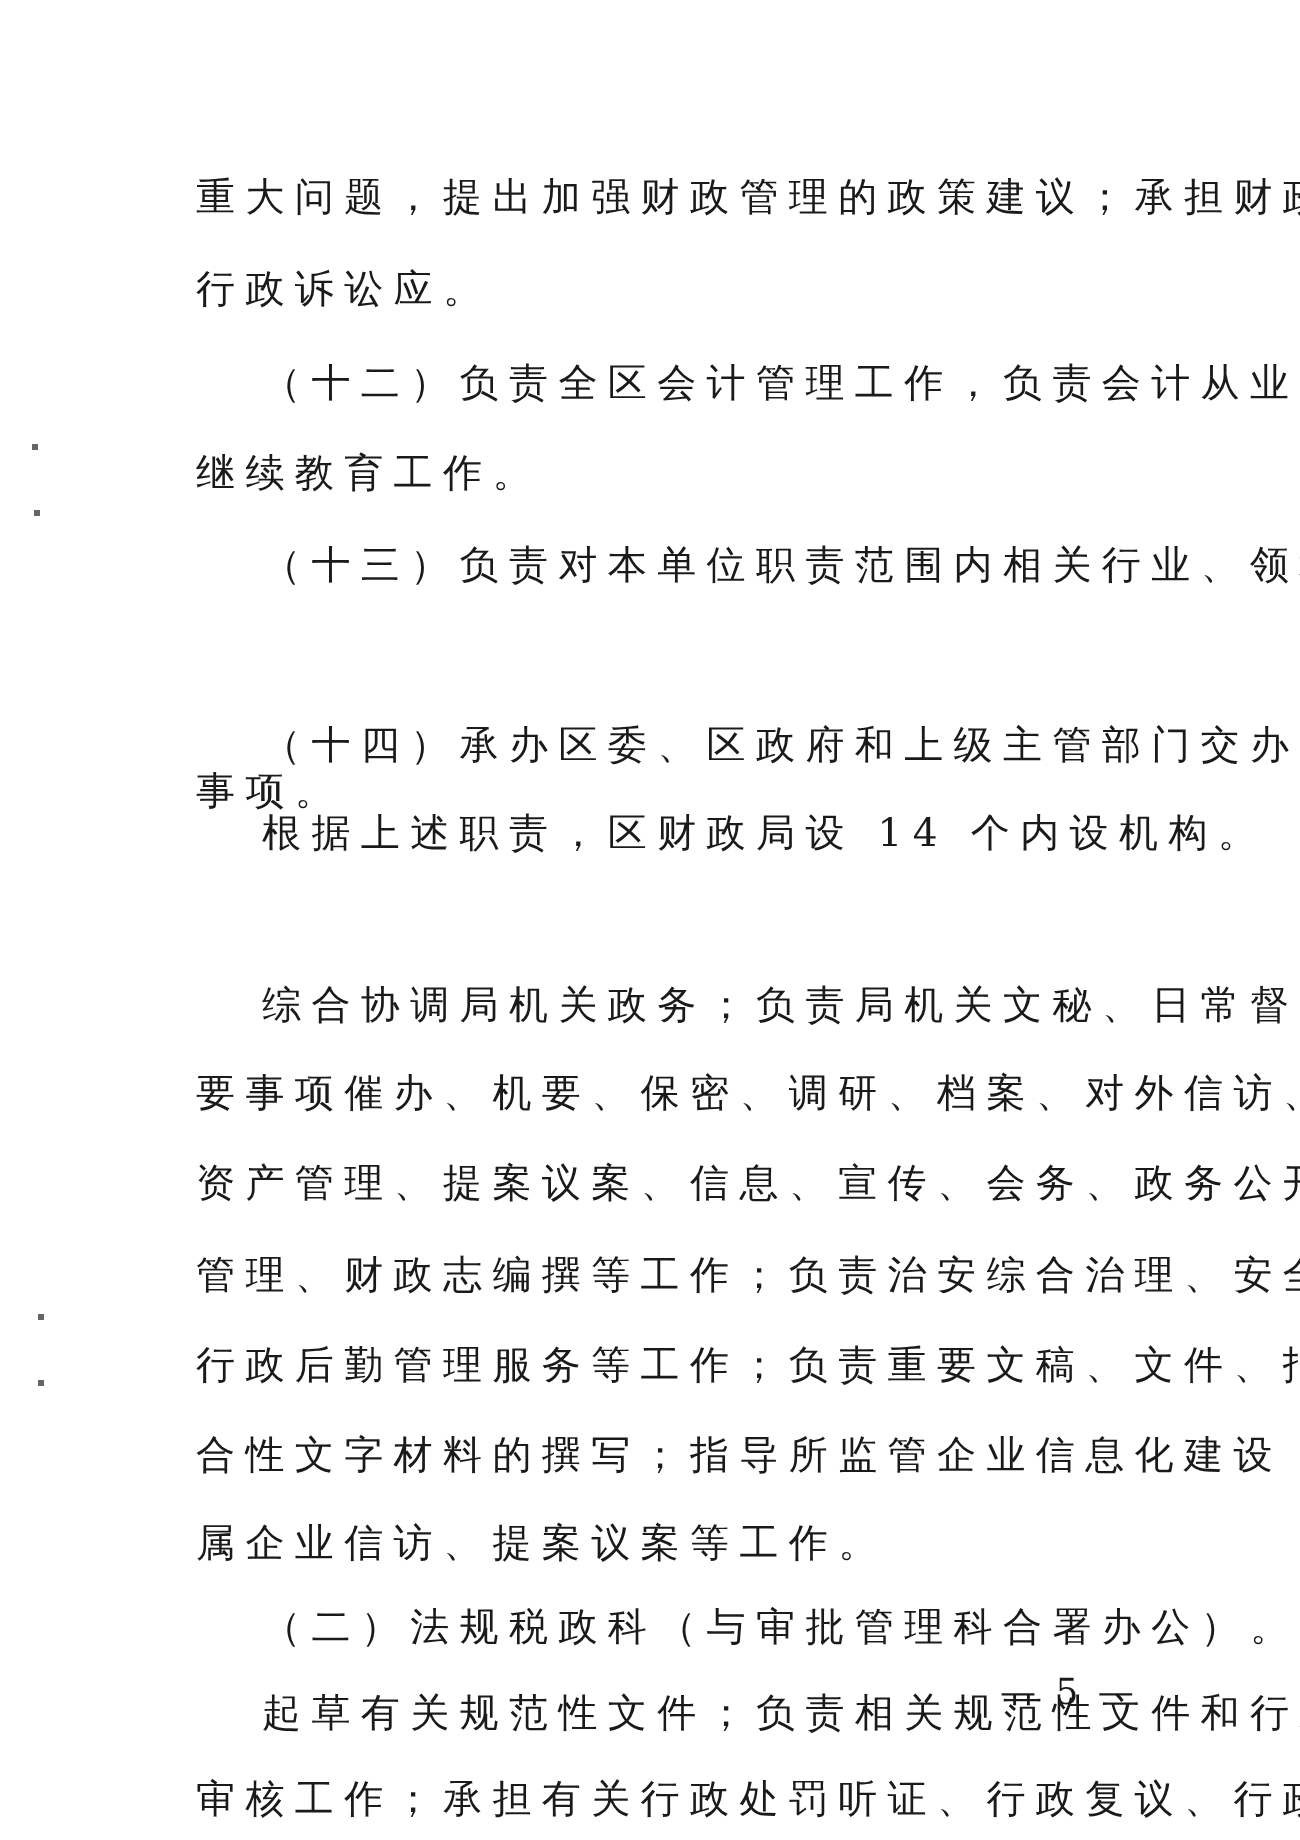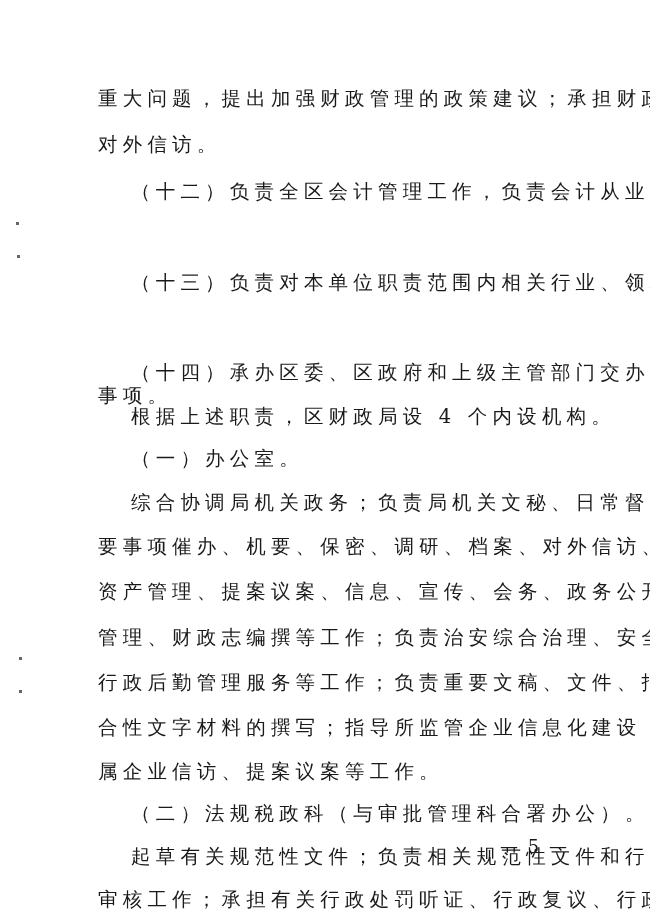--- a/index.html
+++ b/index.html
@@ -15,28 +15,28 @@
   .indent { left: 131px; }
   .heading { left: 131px; font-family: "DejaVu Sans", "Liberation Sans", sans-serif; font-weight: bold; letter-spacing: 3px; }
   .pagenum { position: absolute; left: 500px; top: 836px; font-size: 18px; letter-spacing: 2px; white-space: nowrap; }
   .mark { position: absolute; width: 3px; height: 3px; background: #666; }
 </style>
 </head>
 <body>
 
 <div class="page">
   <div class="line" style="top:87px">重大问题，提出加强财政管理的政策建议；承担财政支出绩</div>
-  <div class="line" style="top:133px">对外信访。</div>
+  <div class="line" style="top:133px">行政诉讼应。</div>
   <div class="line indent" style="top:180px">（十二）负责全区会计管理工作，负责会计从业人员的</div>
+  <div class="line" style="top:225px">继续教育工作。</div>
   <div class="line indent" style="top:271px">（十三）负责对本单位职责范围内相关行业、领域的安</div>
   <div class="line indent" style="top:361px">（十四）承办区委、区政府和上级主管部门交办的其他</div>
   <div class="line" style="top:384px">事项。</div>
 
-  <div class="line indent" style="top:405px">根据上述职责，区财政局设 4 个内设机构。</div>
-  <div class="line indent" style="top:447px">（一）办公室。</div>
+  <div class="line indent" style="top:405px">根据上述职责，区财政局设 14 个内设机构。</div>
   <div class="line indent" style="top:491px">综合协调局机关政务；负责局机关文秘、日常督办、重</div>
   <div class="line" style="top:535px">要事项催办、机要、保密、调研、档案、对外信访、财务、</div>
   <div class="line" style="top:580px">资产管理、提案议案、信息、宣传、会务、政务公开、接待</div>
   <div class="line" style="top:626px">管理、财政志编撰等工作；负责治安综合治理、安全、保卫、</div>
   <div class="line" style="top:671px">行政后勤管理服务等工作；负责重要文稿、文件、报告及综</div>
   <div class="line" style="top:716px">合性文字材料的撰写；指导所监管企业信息化建设；协调区</div>
   <div class="line indent" style="top:802px">（二）法规税政科（与审批管理科合署办公）。</div>
   <div class="line" style="top:760px">属企业信访、提案议案等工作。</div>
   <div class="line indent" style="top:845px">起草有关规范性文件；负责相关规范性文件和行政决定</div>
   <div class="line" style="top:888px">审核工作；承担有关行政处罚听证、行政复议、行政诉讼应</div>

